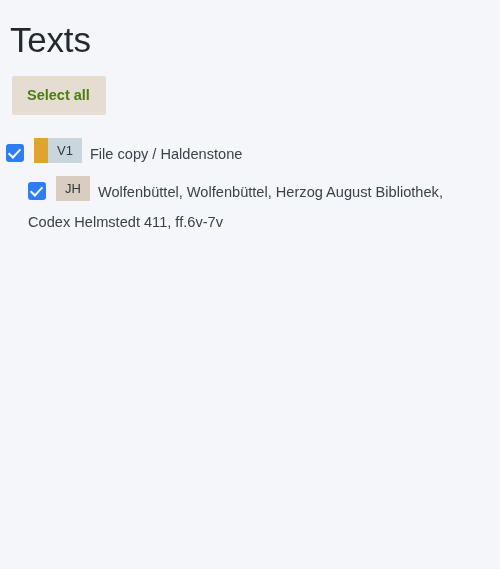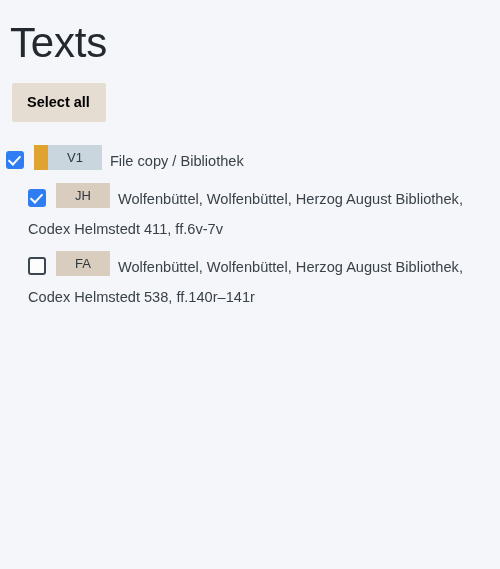--- a/index.html
+++ b/index.html
@@ -18,39 +18,39 @@
   .page {
     width: 500px;
     height: 569px;
     box-sizing: border-box;
     padding: 0 14px 0 6px;
     position: relative;
   }
 
   
   .page-title {
-    font-size: 42px;
+    font-size: 35px;
     font-weight: 400;
     line-height: 1;
     color: #23292e;
     margin: 0;
     padding: 22px 0 0 4px;
     letter-spacing: -0.2px;
   }
 
   
   .toolbar {
     padding: 19px 0 0 6px;
   }
   .select-all-button {
     display: inline-block;
     background: #e6ddd2;
     border: none;
     border-radius: 2px;
-    color: #000000;
+    color: #4d7c0f;
     font-family: "Liberation Sans", sans-serif;
     font-size: 14.5px;
     font-weight: bold;
     padding: 12px 16px 12px 15px;
     cursor: pointer;
     line-height: 1;
   }
 
   
   .text-list {
@@ -121,21 +121,21 @@
     width: 14px;
     height: 25px;
     vertical-align: top;
   }
   .badge .sigil {
     display: inline-block;
     height: 29px;
     min-width: 33px;
     text-align: center;
     vertical-align: top;
-    padding: 0 19px;
+    padding: 0 9px;
     box-sizing: border-box;
   }
   .badge.tan .sigil { background: #d9cdbf; }
   .badge.grey .sigil { background: #c9d6de; }
 
   .row-label {
     color: #3a4249;
   }
 </style>
 </head>
@@ -144,23 +144,20 @@
 <div class="page">
 
   <h1 class="page-title">Texts</h1>
 
   <div class="toolbar">
     <button class="select-all-button">Select all</button>
   </div>
 
   <div class="text-list">
       <div class="row">
-        <span class="row-inner"><span class="cbox checked"></span><span class="badge grey"><span class="stripe" style="background: rgb(224, 163, 47);"></span><span class="sigil">V1</span></span><span class="row-label">File copy / Bibliothek</span></span>
+        <span class="row-inner"><span class="cbox checked"></span><span class="badge grey"><span class="stripe" style="background: rgb(224, 163, 47);"></span><span class="sigil">V1</span></span><span class="row-label">File copy / Haldenstone</span></span>
       </div>
       <div class="row child">
         <span class="row-inner"><span class="cbox checked"></span><span class="badge tan"><span class="sigil">JH</span></span><span class="row-label">Wolfenbüttel, Wolfenbüttel, Herzog August Bibliothek, Codex Helmstedt 411, ff.6v-7v</span></span>
-      </div>
-      <div class="row child">
-        <span class="row-inner"><span class="cbox unchecked"></span><span class="badge tan"><span class="sigil">FA</span></span><span class="row-label">Wolfenbüttel, Wolfenbüttel, Herzog August Bibliothek, Codex Helmstedt 538, ff.140r–141r</span></span>
       </div>
     </div>
 
 </div>
 
 </body></html>

